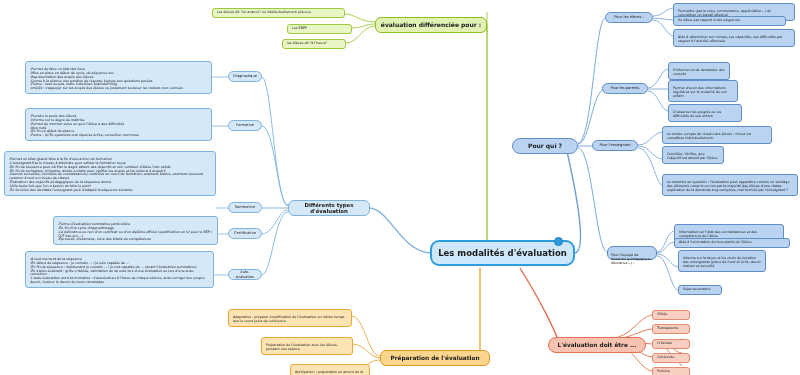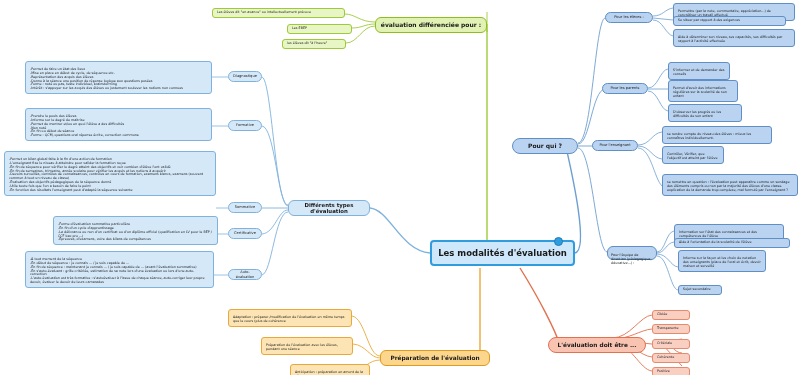--- a/index.html
+++ b/index.html
@@ -7,21 +7,21 @@
        font-family:"DejaVu Sans","Liberation Sans",sans-serif;}
   #stage{position:relative;width:800px;height:375px;background:#ffffff;}
   svg#wires{position:absolute;left:0;top:0;width:800px;height:375px;pointer-events:none;}
 
   .node{position:absolute;box-sizing:border-box;border-radius:4px;
         border:1px solid #7aa9d6;background:#d6e8f7;color:#1a1a1a;
         padding:2px 4px;line-height:1.18;}
   .node.lv3{font-size:3.3px;border-radius:3px;}
   .node.lv2{font-size:4.2px;text-align:center;display:flex;align-items:center;
             justify-content:center;border-radius:6px;}
-  .node.central{font-size:8.5px;font-weight:bold;border-radius:4px;
+  .node.central{font-size:8.5px;font-weight:bold;border-radius:9px;
                 border:2px solid #2f9ce0;background:#cfe7fa;
                 display:flex;align-items:center;justify-content:center;}
 
   
   .c-blue   {border-color:#7fb2dd;background:#d5e8f8;}
   .c-green  {border-color:#9ec93a;background:#e8f5c4;}
   .c-greenH {border-color:#8dbd1e;background:#e2f2b5;}
   .c-orange {border-color:#e8a93a;background:#fce4b4;}
   .c-orangeH{border-color:#e09a20;background:#fbd68c;}
   .c-salmon {border-color:#e58a6e;background:#f9cfc2;}

